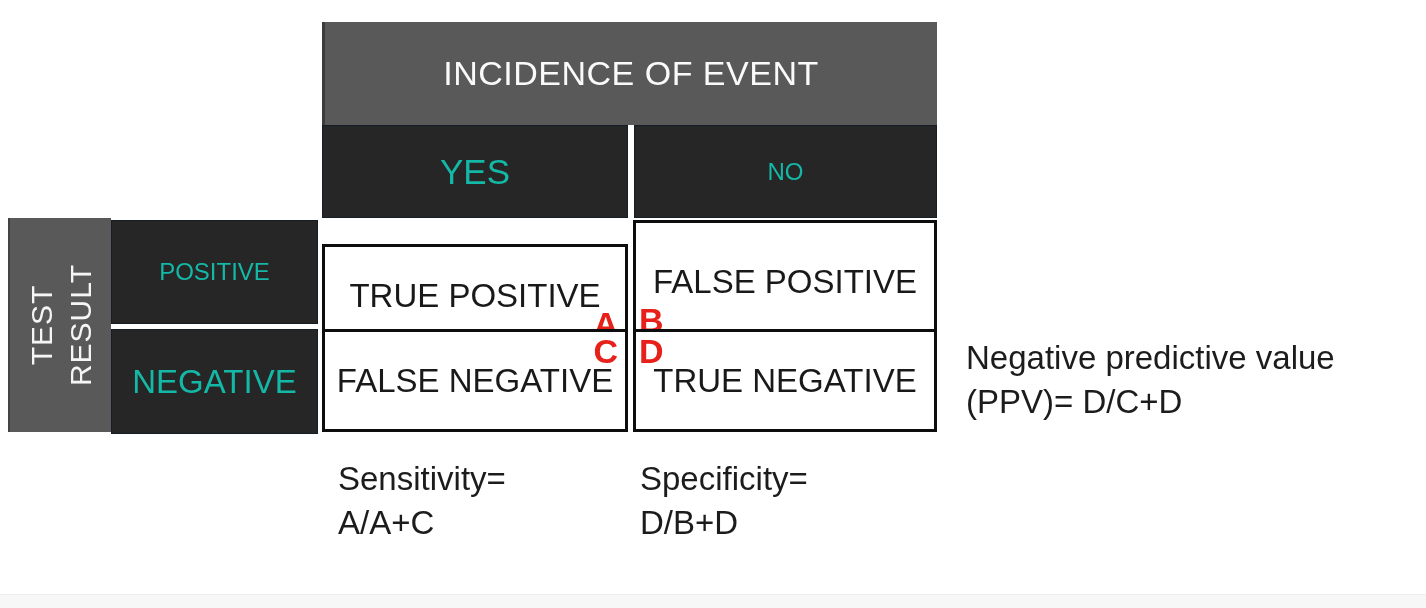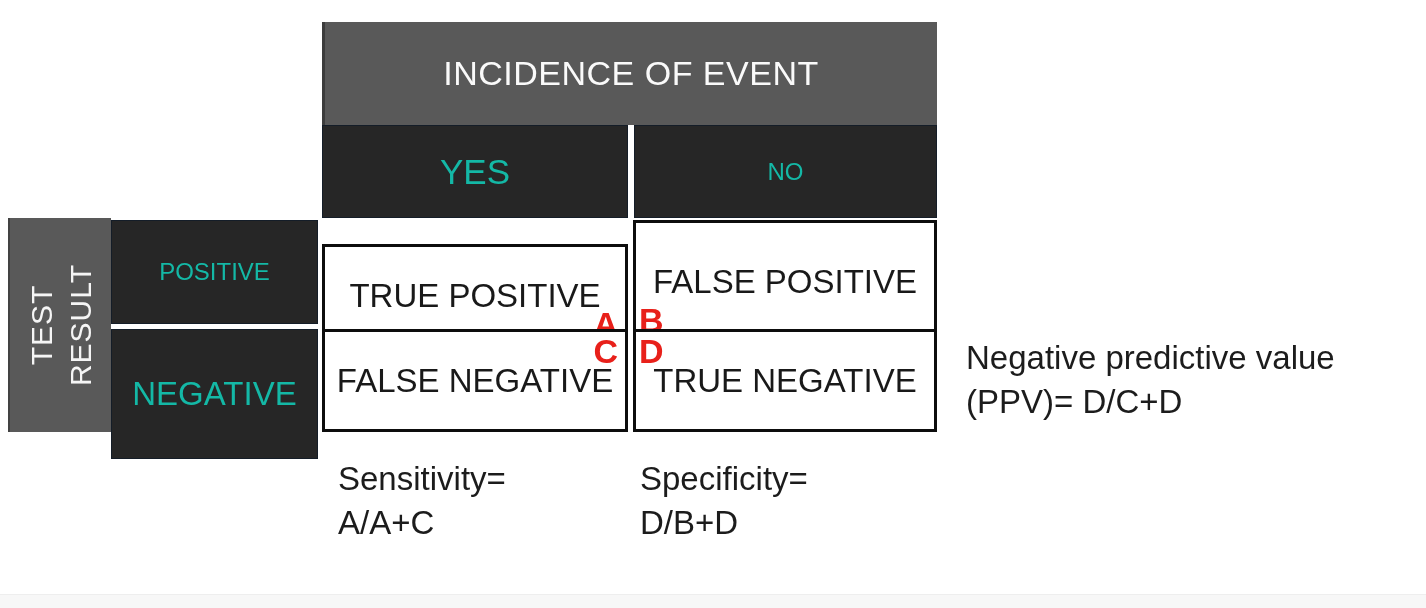--- a/index.html
+++ b/index.html
@@ -28,21 +28,21 @@
   }
   .incidence-header {
     left: 322px; top: 22px; width: 615px; height: 103px;
     font-size: 34px; letter-spacing: 0.5px;
     border-left: 3px solid #3c3c3c;
   }
   .yes-cell { left: 322px; top: 125px; width: 306px; height: 93px; font-size: 35px; }
   .no-cell  { left: 634px; top: 125px; width: 303px; height: 93px; font-size: 24px; }
 
   .positive-cell { left: 111px; top: 220px; width: 207px; height: 104px; font-size: 24px; }
-  .negative-cell { left: 111px; top: 329px; width: 207px; height: 130px; font-size: 33px; }
+  .negative-cell { left: 111px; top: 329px; width: 207px; height: 105px; font-size: 33px; }
 
   
   .test-result-box {
     left: 8px; top: 218px; width: 103px; height: 214px;
     background: #595959;
     border-left: 2px solid #434343;
   }
   .rotated-label {
     position: absolute; top: 50%; left: 50%;
     transform: translate(-50%, -50%) rotate(-90deg);

